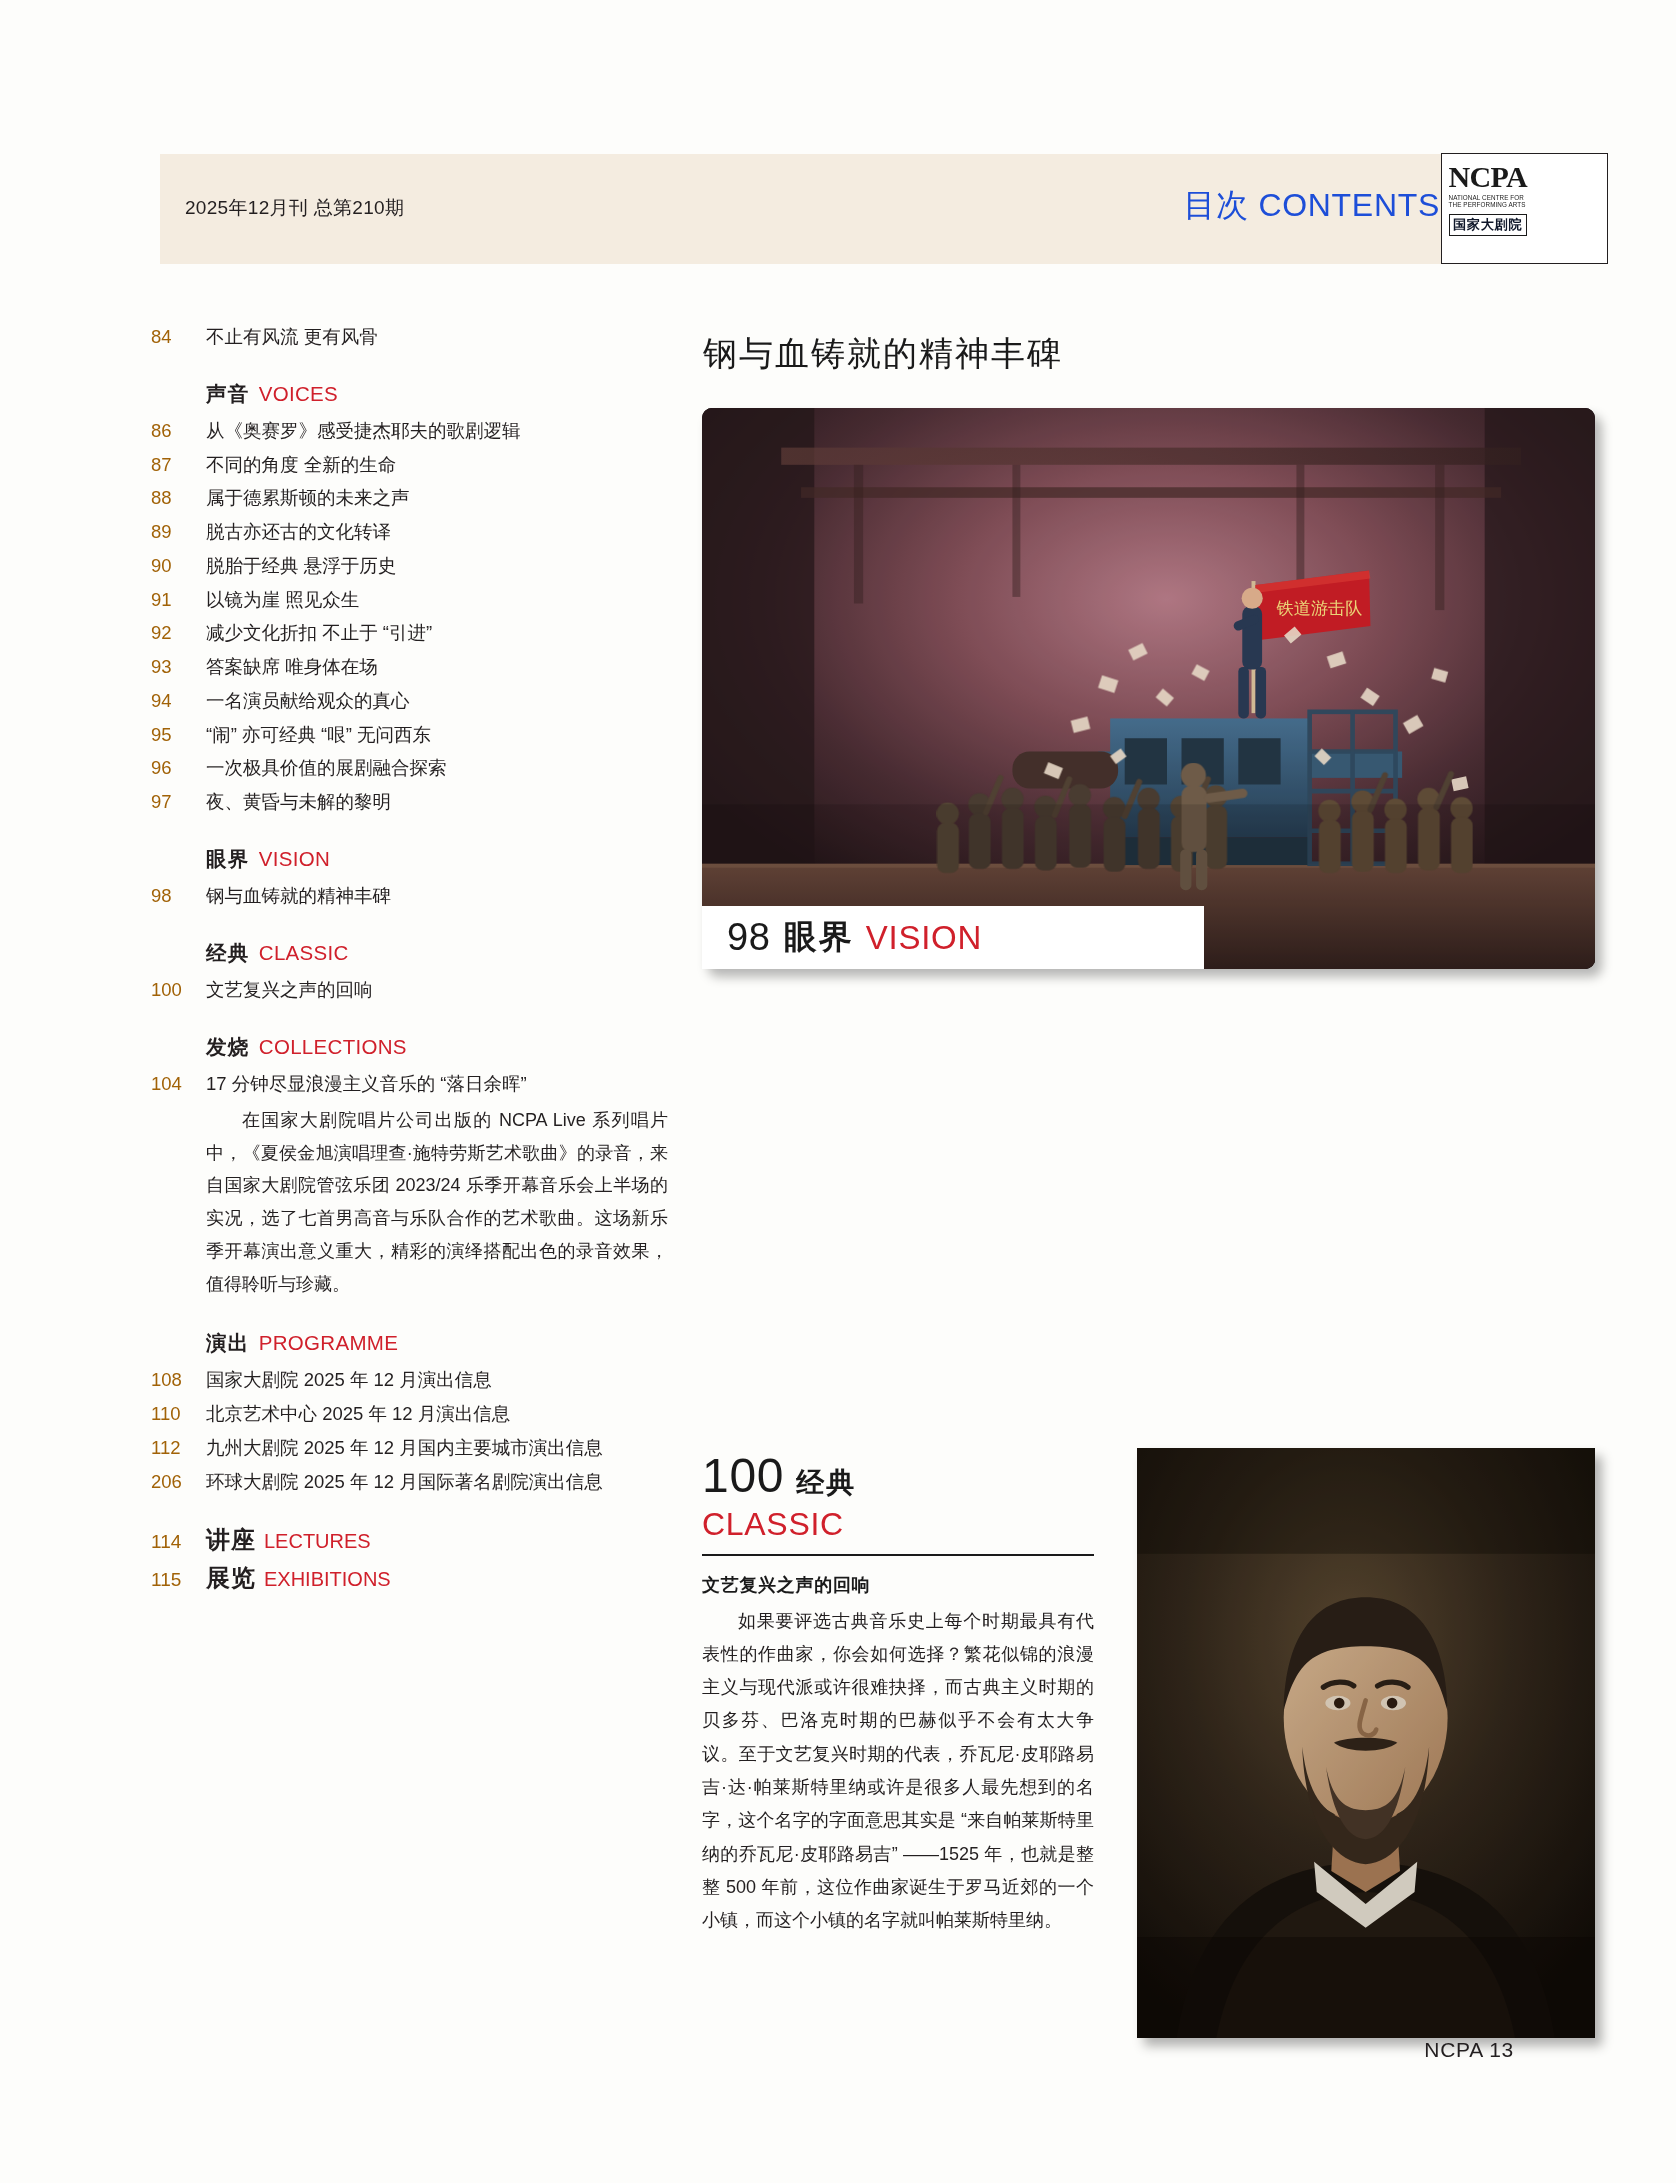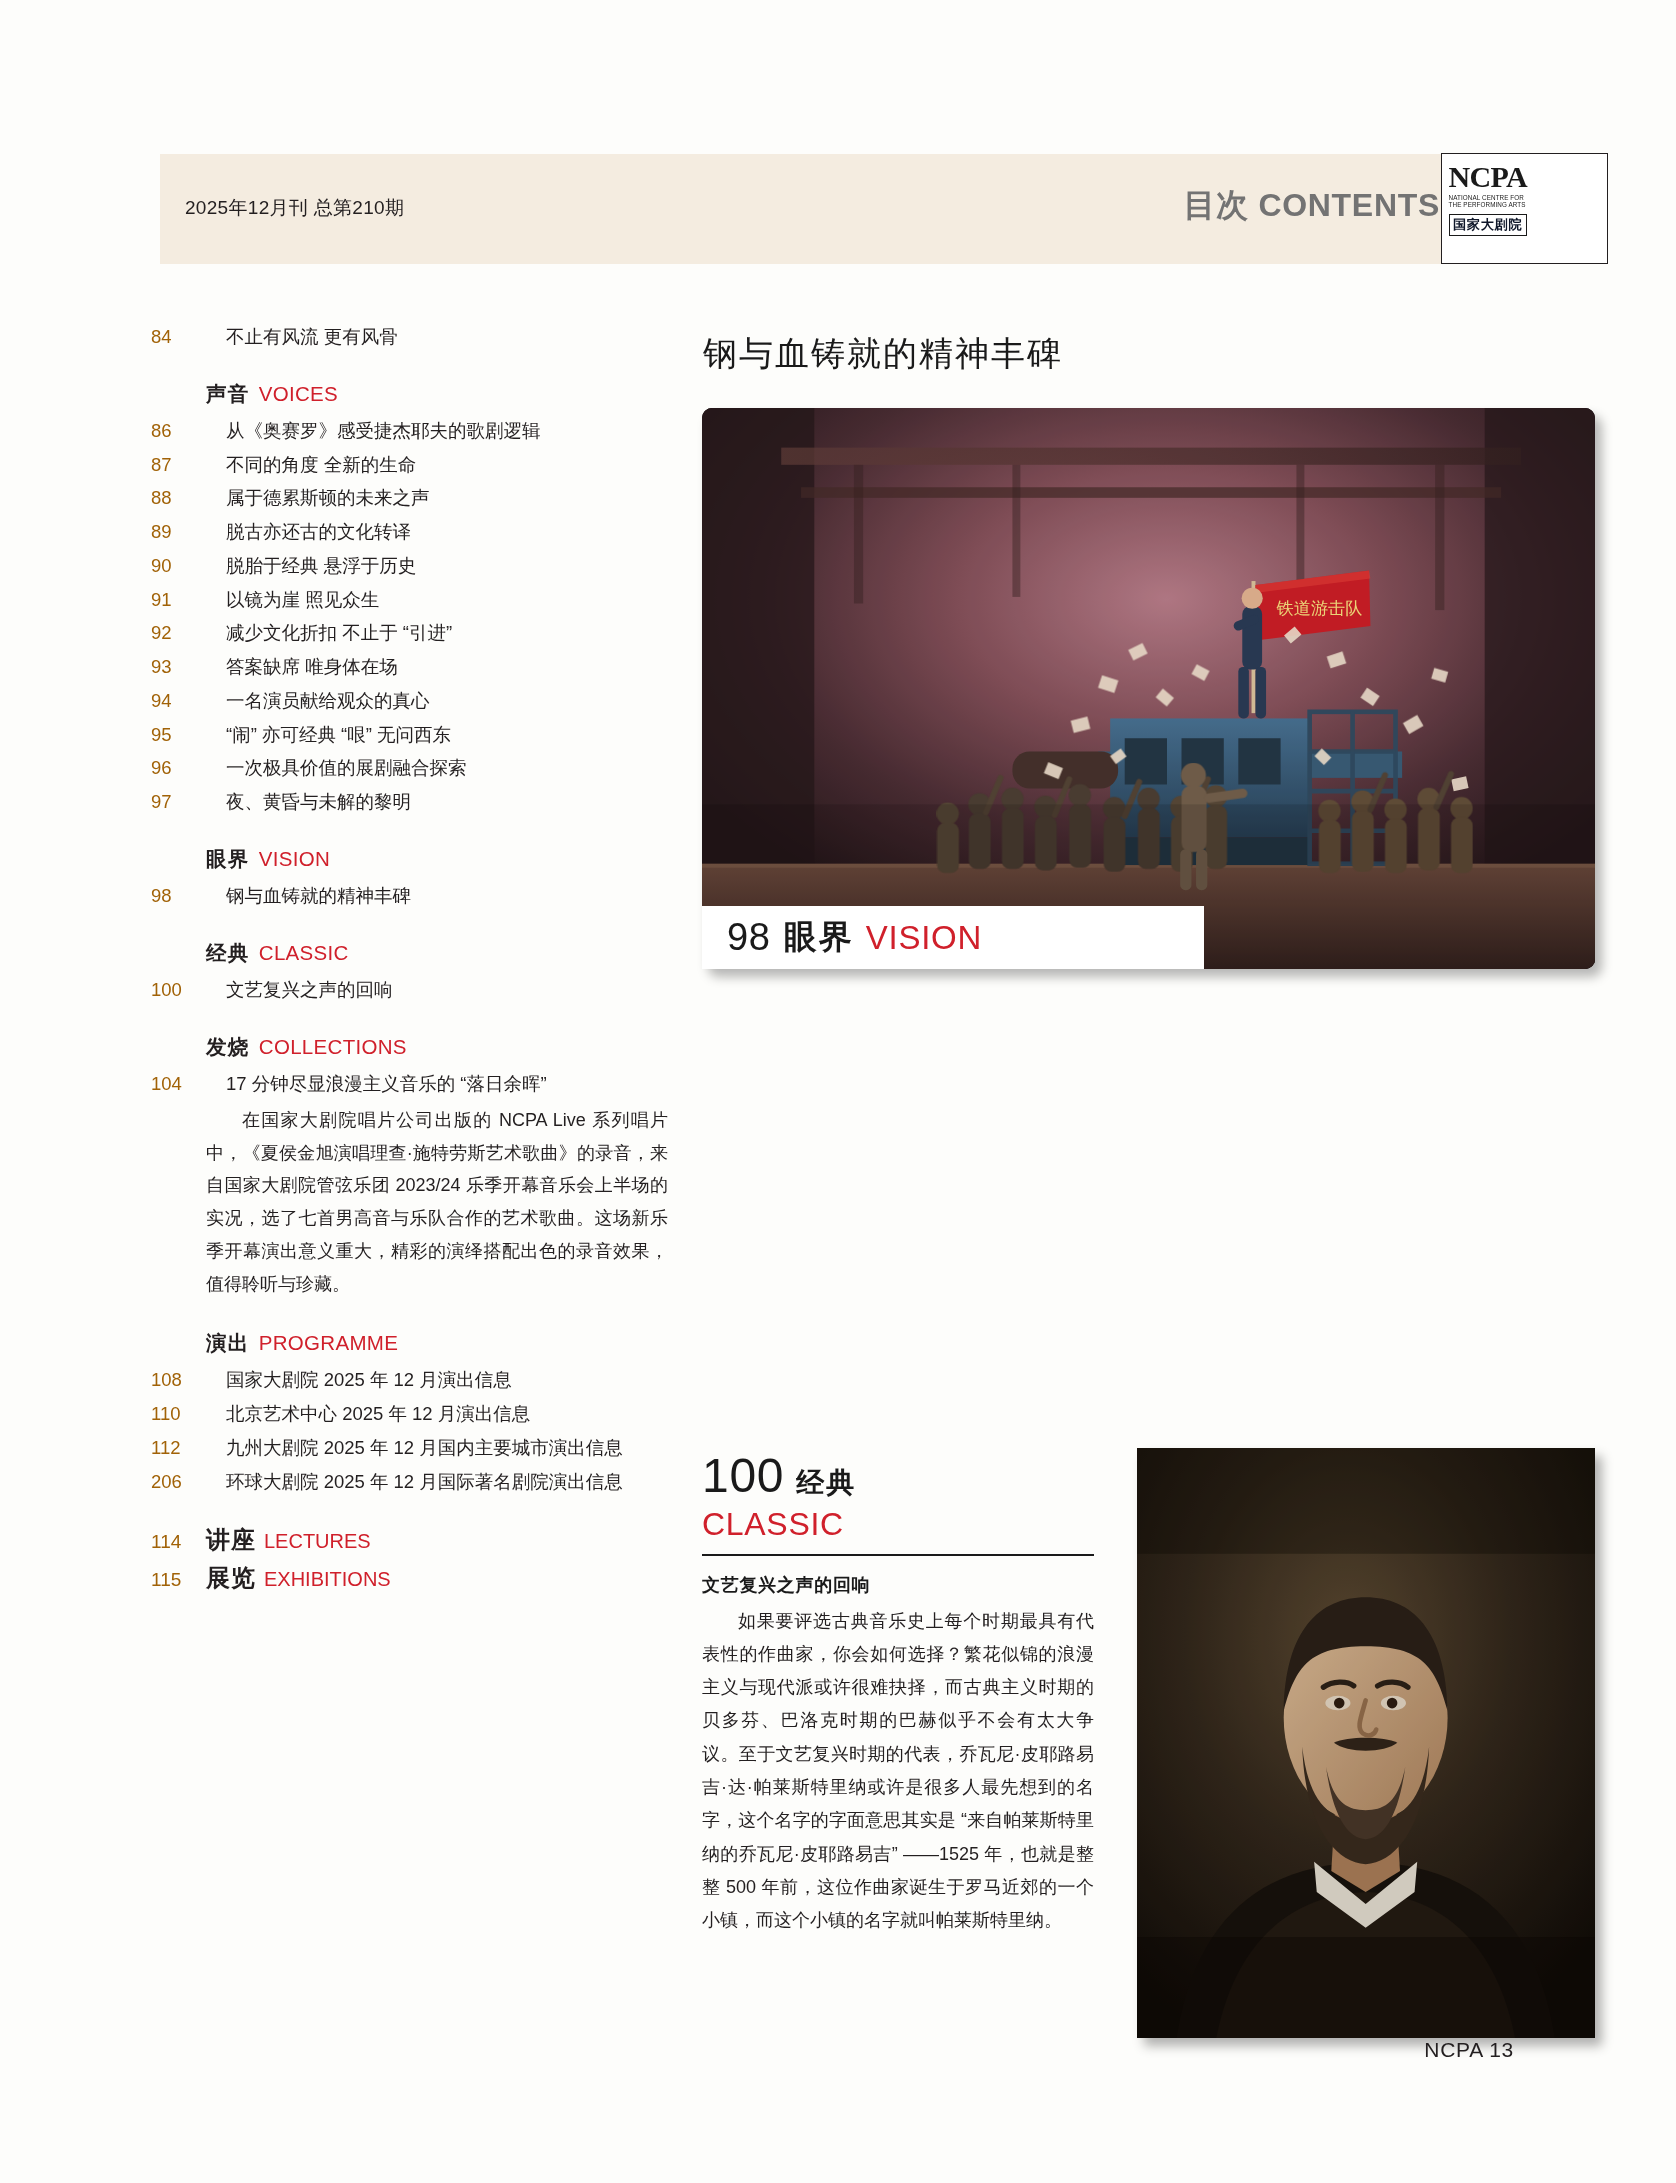--- a/index.html
+++ b/index.html
@@ -36,23 +36,23 @@
     top: 195px;
     font-size: 19px;
     color: #231f20;
     letter-spacing: 0.3px;
   }
   .contents-title {
     position: absolute;
     right: 236px;
     top: 184px;
     font-size: 32px;
-    color: #737373;
-    letter-spacing: 0.7px;
-    font-weight: 700;
+    color: #1d4ed8;
+    letter-spacing: 0.7px;
+    font-weight: 400;
   }
   .ncpa-logo {
     position: absolute;
     left: 1441px;
     top: 153px;
     width: 167px;
     height: 111px;
     background: #ffffff;
     border: 1.3px solid #231f20;
     box-sizing: border-box;
@@ -104,21 +104,20 @@
     width: 55px;
     flex: 0 0 55px;
     text-align: left;
     font-size: 18.5px;
     color: #a16207;
   }
   .toc-label {
     flex: 1;
     font-size: 18.5px;
     color: #231f20;
-    margin-left: 20px;
   }
   .sec-head {
     display: flex;
     align-items: baseline;
     margin-top: 29px;
     margin-bottom: 9.2px;
     padding-left: 55px;
   }
   .sec-cn {
     font-size: 20.5px;

